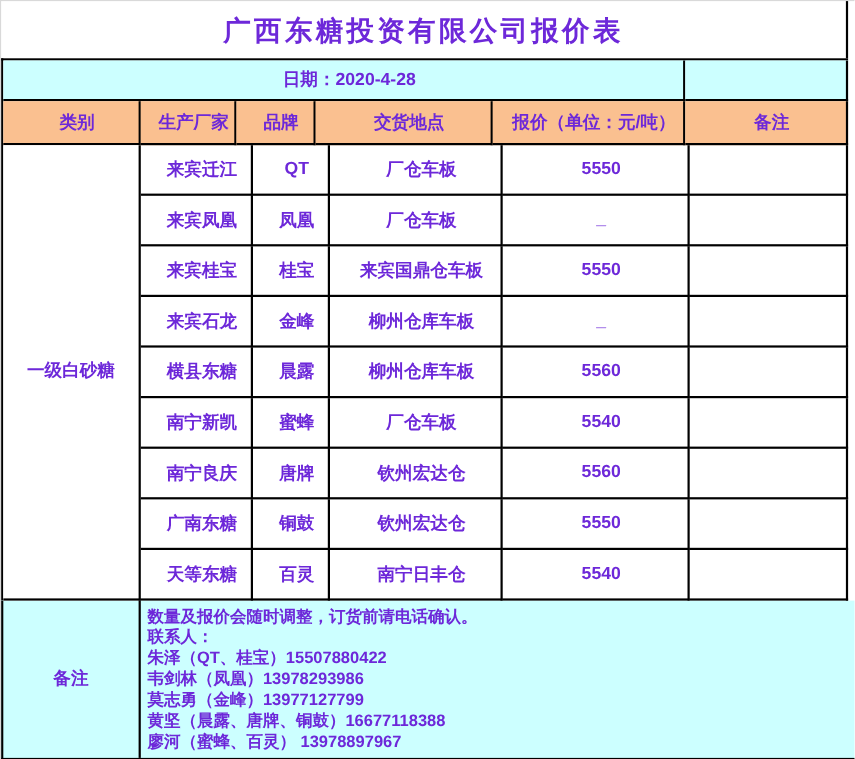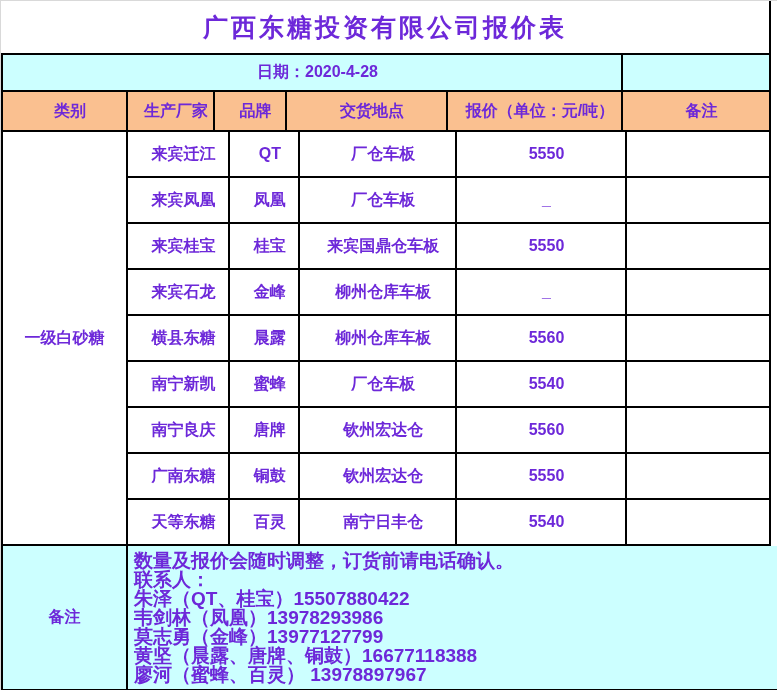--- a/index.html
+++ b/index.html
@@ -57,21 +57,21 @@
     display:flex;
   }
   .footer-label{
     width:125px;box-sizing:border-box;
     border-right:2px solid #000;
     display:flex;align-items:center;justify-content:center;
     font-size:16px;
   }
   .footer-text{
     flex:1;display:flex;flex-direction:column;justify-content:center;
-    padding-left:6px;font-size:19px;line-height:19px;
+    padding-left:6px;font-size:15px;line-height:19px;
     white-space:pre-line;
   }
 </style>
 </head>
 <body>
 
 <div class="sheet">
 
   <div class="title-row">广西东糖投资有限公司报价表</div>
 

